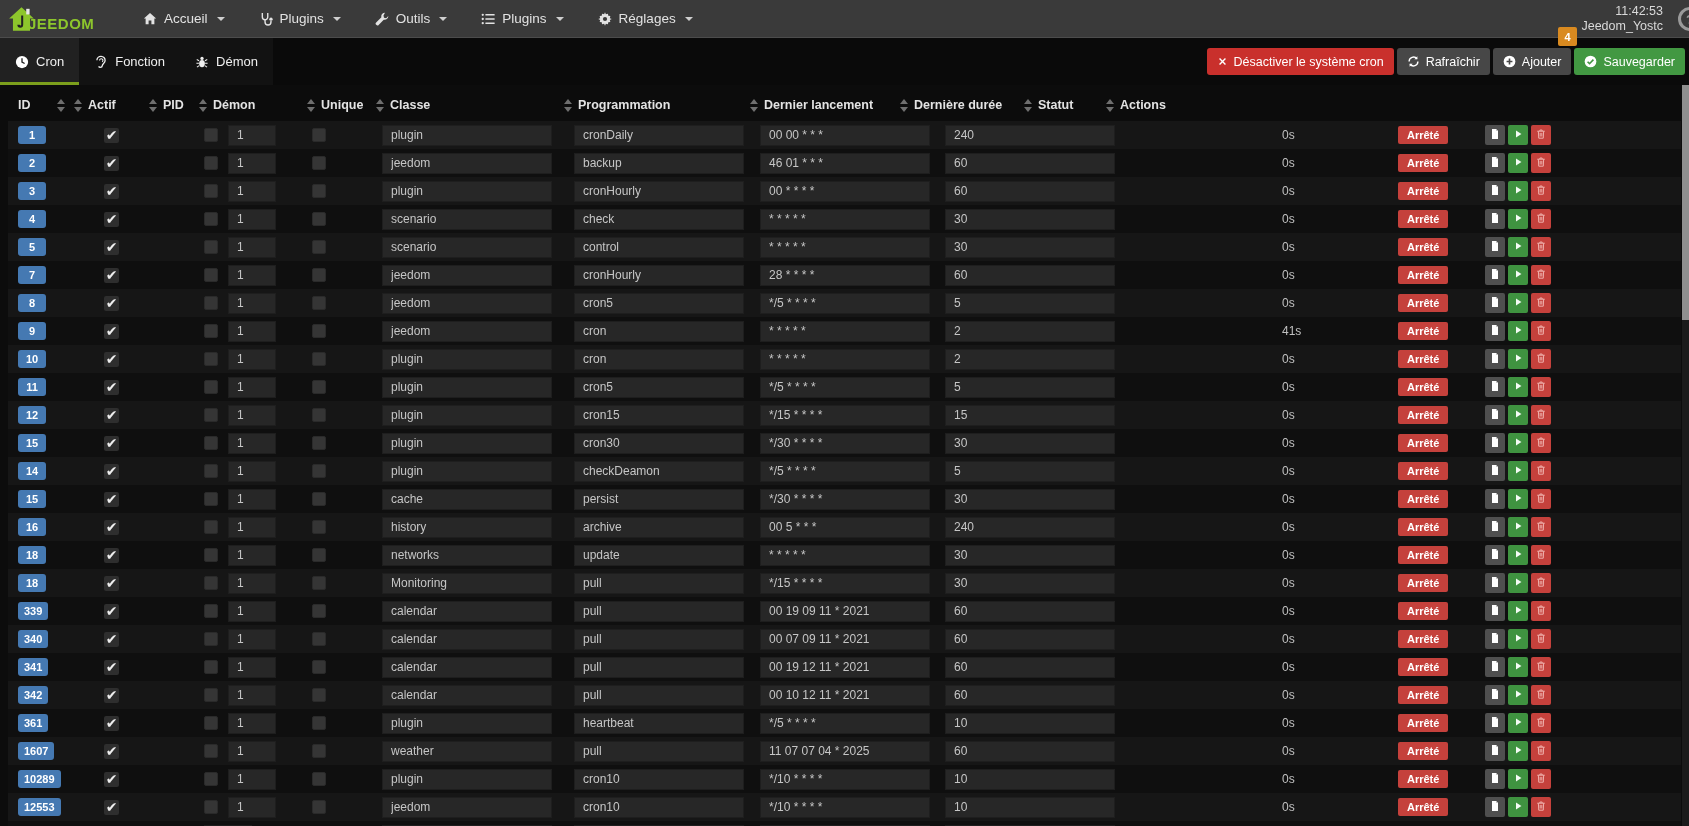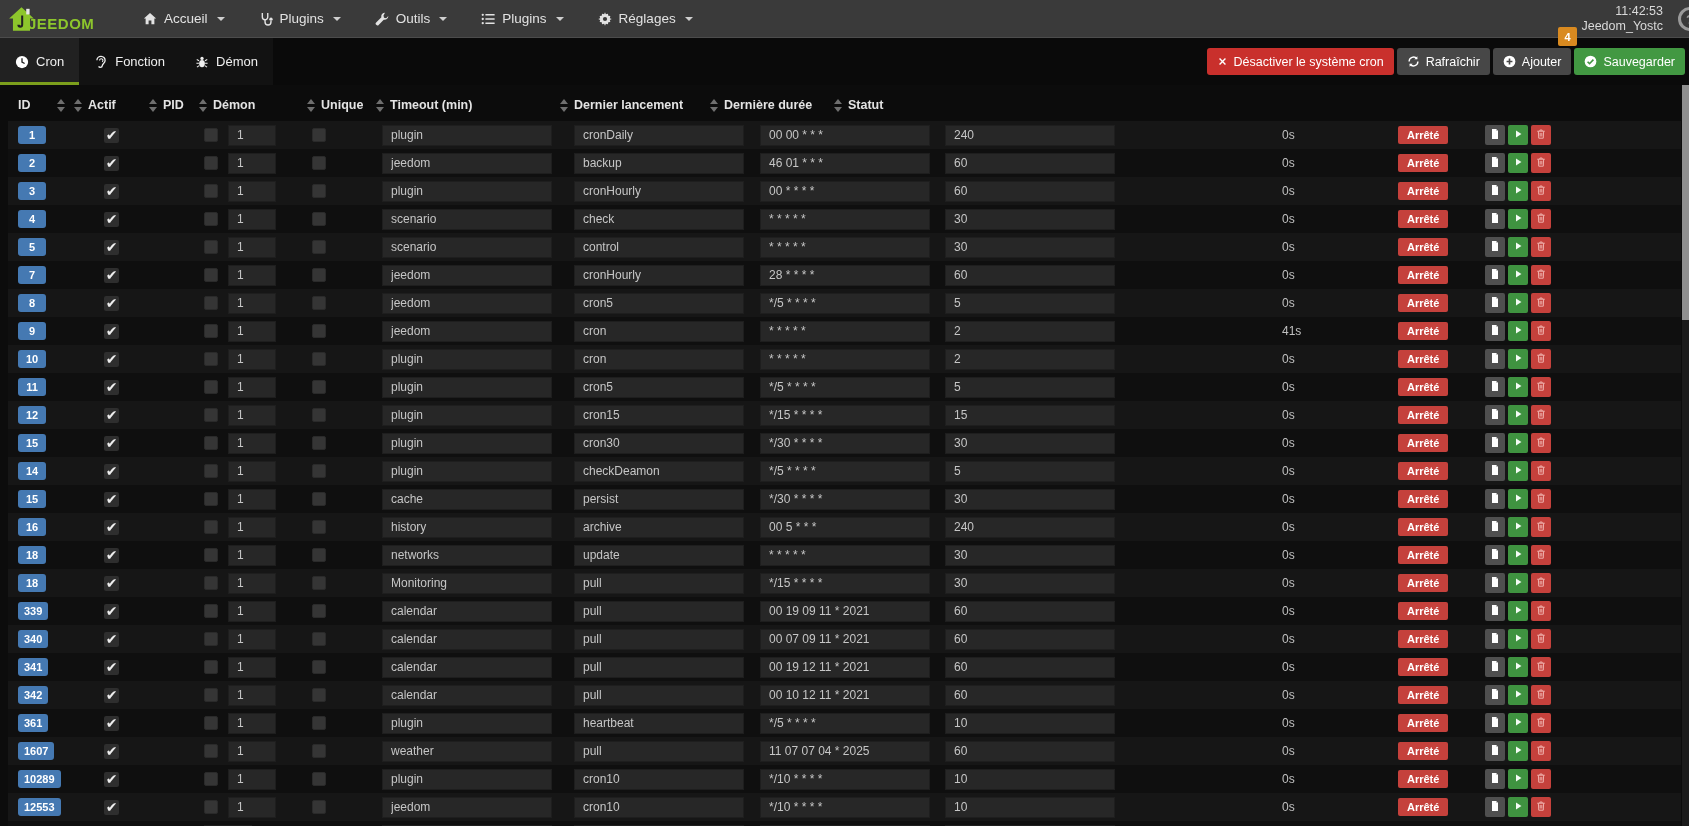--- a/index.html
+++ b/index.html
@@ -277,26 +277,33 @@
       </span>
       <span class="th-label">Démon</span>
     </div>
     <div class="th c5">
       <span class="sorter">
         <i class="up"></i>
         <i class="dn"></i>
       </span>
       <span class="th-label">Unique</span>
     </div>
-    <div class="th c9">
+    <div class="th c6">
       <span class="sorter">
         <i class="up"></i>
         <i class="dn"></i>
       </span>
-      <span class="th-label">Timeout (min)</span>
+      <span class="th-label">Classe</span>
+    </div>
+    <div class="th c8">
+      <span class="sorter">
+        <i class="up"></i>
+        <i class="dn"></i>
+      </span>
+      <span class="th-label">Programmation</span>
     </div>
     <div class="th c10">
       <span class="sorter">
         <i class="up"></i>
         <i class="dn"></i>
       </span>
       <span class="th-label">Dernier lancement</span>
     </div>
     <div class="th c11">
       <span class="sorter">
@@ -304,20 +311,27 @@
         <i class="dn"></i>
       </span>
       <span class="th-label">Dernière durée</span>
     </div>
     <div class="th c12">
       <span class="sorter">
         <i class="up"></i>
         <i class="dn"></i>
       </span>
       <span class="th-label">Statut</span>
+    </div>
+    <div class="th c13">
+      <span class="sorter">
+        <i class="up"></i>
+        <i class="dn"></i>
+      </span>
+      <span class="th-label">Actions</span>
     </div>
   </div>
 <div class="rows" id="rows">
     <div class="trow">
       <div class="td c1">
         <span class="badge-id">1</span>
       </div>
       <div class="td c2">
         <span class="chk">✔</span>
       </div>

